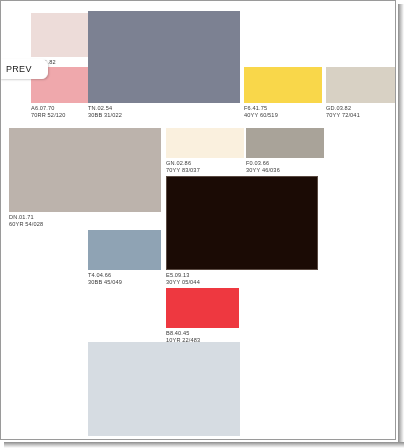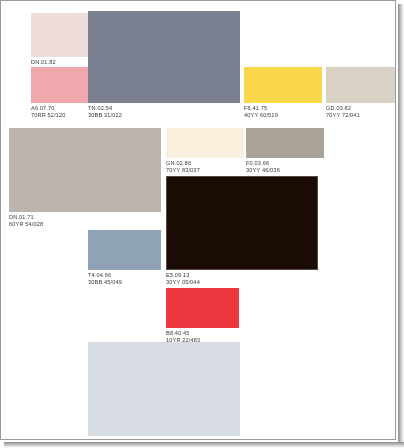--- a/index.html
+++ b/index.html
@@ -165,17 +165,20 @@
   </div>
 
   <div class="swatch-group" style="left:87px;top:341px;">
     <span class="chip" style="width:152px;height:94px;background:#D6DCE2;"></span>
     <div class="lbl">
       <span class="code">UN.02.81</span>
       <span class="note"></span>
     </div>
   </div>
 
+  <div id="prev-tip">
+    <span>PREV</span>
+  </div>
 
 </div>
 
 <div id="shadow-right"></div>
 <div id="shadow-bottom"></div>
 
 </body></html>

